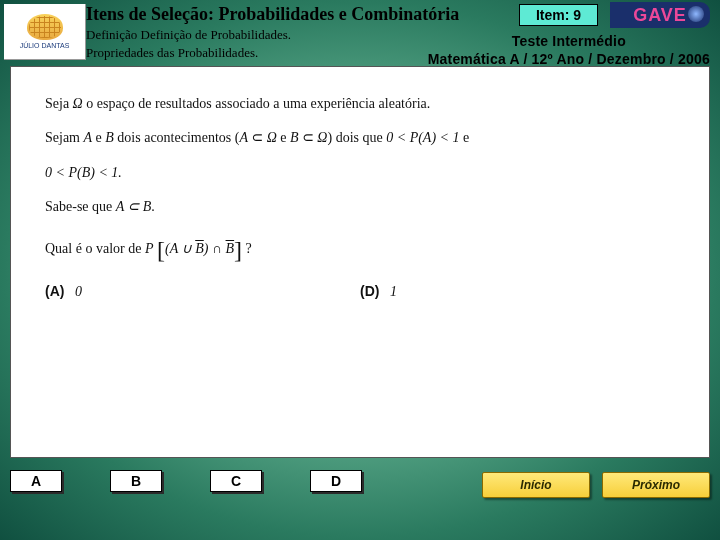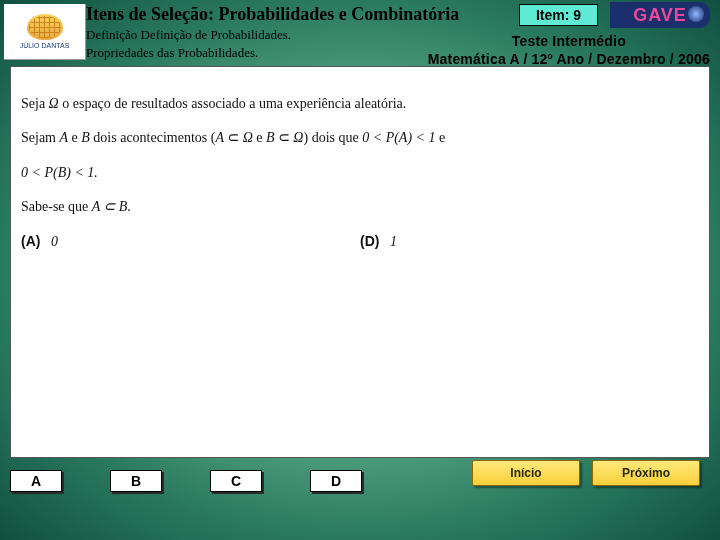--- a/index.html
+++ b/index.html
@@ -63,21 +63,21 @@
   .meta {
     position:absolute; top:32px; right:10px;
     text-align:center; font-size:14px; font-weight:bold; color:#000;
     line-height:1.3; letter-spacing:0.2px;
   }
   .content {
     margin: 2px 10px 0 10px;
     background:#fff;
     height: 392px;
     border:1px solid #555;
-    padding: 26px 10px;
+    padding: 26px 34px;
     font-family: "Times New Roman", serif;
     font-size:14px; color:#111;
   }
   .content p { margin-bottom:12px; line-height:1.6; }
   .mvar { font-family:"Times New Roman",serif; font-style:italic; }
   .lbar { text-decoration: overline; }
   .options { display:flex; margin-top:14px; }
   .options > div { flex:1; font-size:14px; }
   .options b { font-family:Arial,sans-serif; font-weight:bold; }
   .bigbracket {
@@ -88,23 +88,24 @@
     display:flex; gap:48px;
   }
   .answer-btn {
     width:52px; height:22px; background:#fff; border:1px solid #000;
     box-shadow: 2px 2px 0 #2b2b2b;
     font-weight:bold; font-size:14px; font-family:Verdana,sans-serif;
     display:flex; align-items:center; justify-content:center;
     cursor:pointer;
   }
   .nav-row {
-    position:absolute; right:20px; bottom:8px;
+    position:absolute; right:10px; bottom:8px;
     display:grid; grid-template-columns: 108px 108px; grid-template-rows: 26px 26px;
-    gap:20px 12px;
+    gap:8px 12px;
+    font-style:italic;
   }
   .nav-btn {
     background: linear-gradient(#ffe97a,#f7cf3a);
     border:1px solid #8a6a00; border-radius:2px;
     font-size:12px; font-weight:bold; color:#2a2a00;
     display:flex; align-items:center; justify-content:center;
     box-shadow: 2px 2px 2px rgba(0,0,0,0.4);
     cursor:pointer;
   }
 </style>
@@ -137,20 +138,26 @@
   </p>
   <p>
     <span>Sejam </span><span class="mvar">A</span><span> e </span><span class="mvar">B</span><span> dois acontecimentos (</span><span class="mvar">A</span> <span>⊂</span> <span class="mvar">Ω</span><span> e </span><span class="mvar">B</span> <span>⊂</span> <span class="mvar">Ω</span><span>) dois que </span><span class="mvar">0 &lt; P(A) &lt; 1</span><span> e</span>
   </p>
   <p>
     <span class="mvar">0 &lt; P(B) &lt; 1.</span>
   </p>
   <p>
     <span>Sabe-se que </span><span class="mvar">A ⊂ B</span>.
   </p>
+  <p>
+    <span>Qual é o valor de </span>
+    <span class="mvar">P</span>
+    <span class="bigbracket">[</span><span class="mvar">(A ∪ <span class="lbar">B</span>) ∩ <span class="lbar">B</span></span><span class="bigbracket">]</span>
+    <span> ?</span>
+  </p>
 
   <div class="options">
     <div><b>(A)</b>&nbsp;&nbsp;&nbsp;<span class="mvar">0</span></div>
     <div><b>(D)</b>&nbsp;&nbsp;&nbsp;<span class="mvar">1</span></div>
   </div>
 </div>
 
 <div class="answer-row">
   <div class="answer-btn">A</div>
   <div class="answer-btn">B</div>

